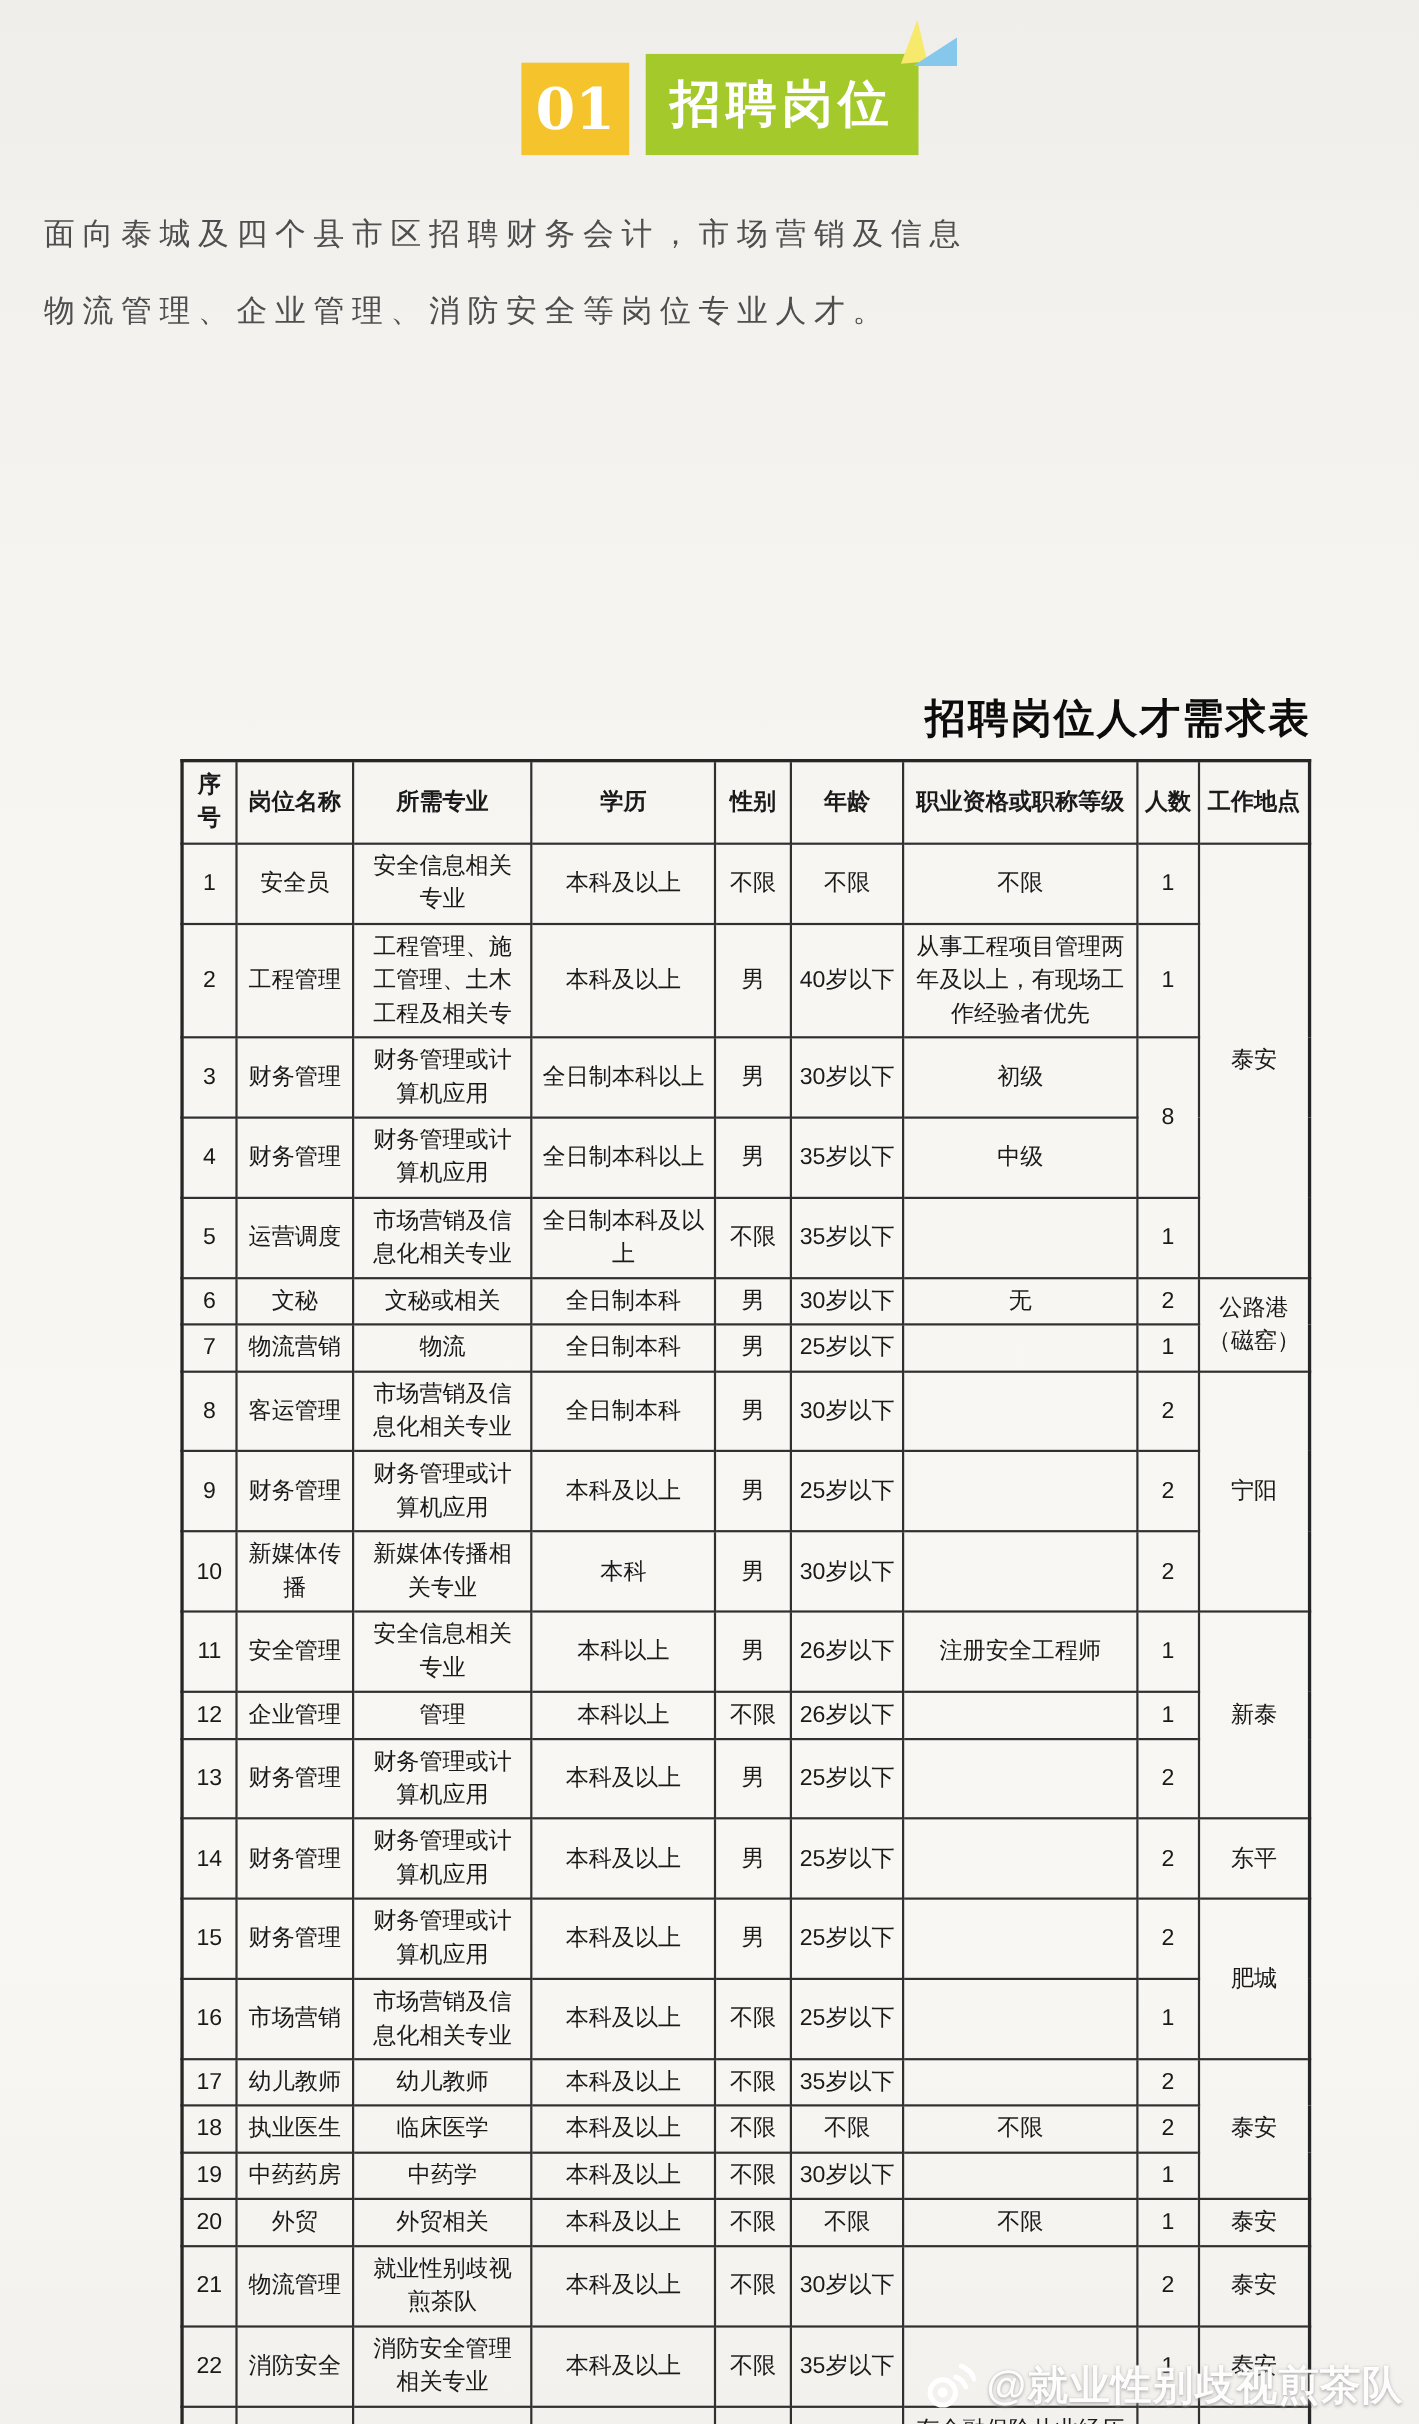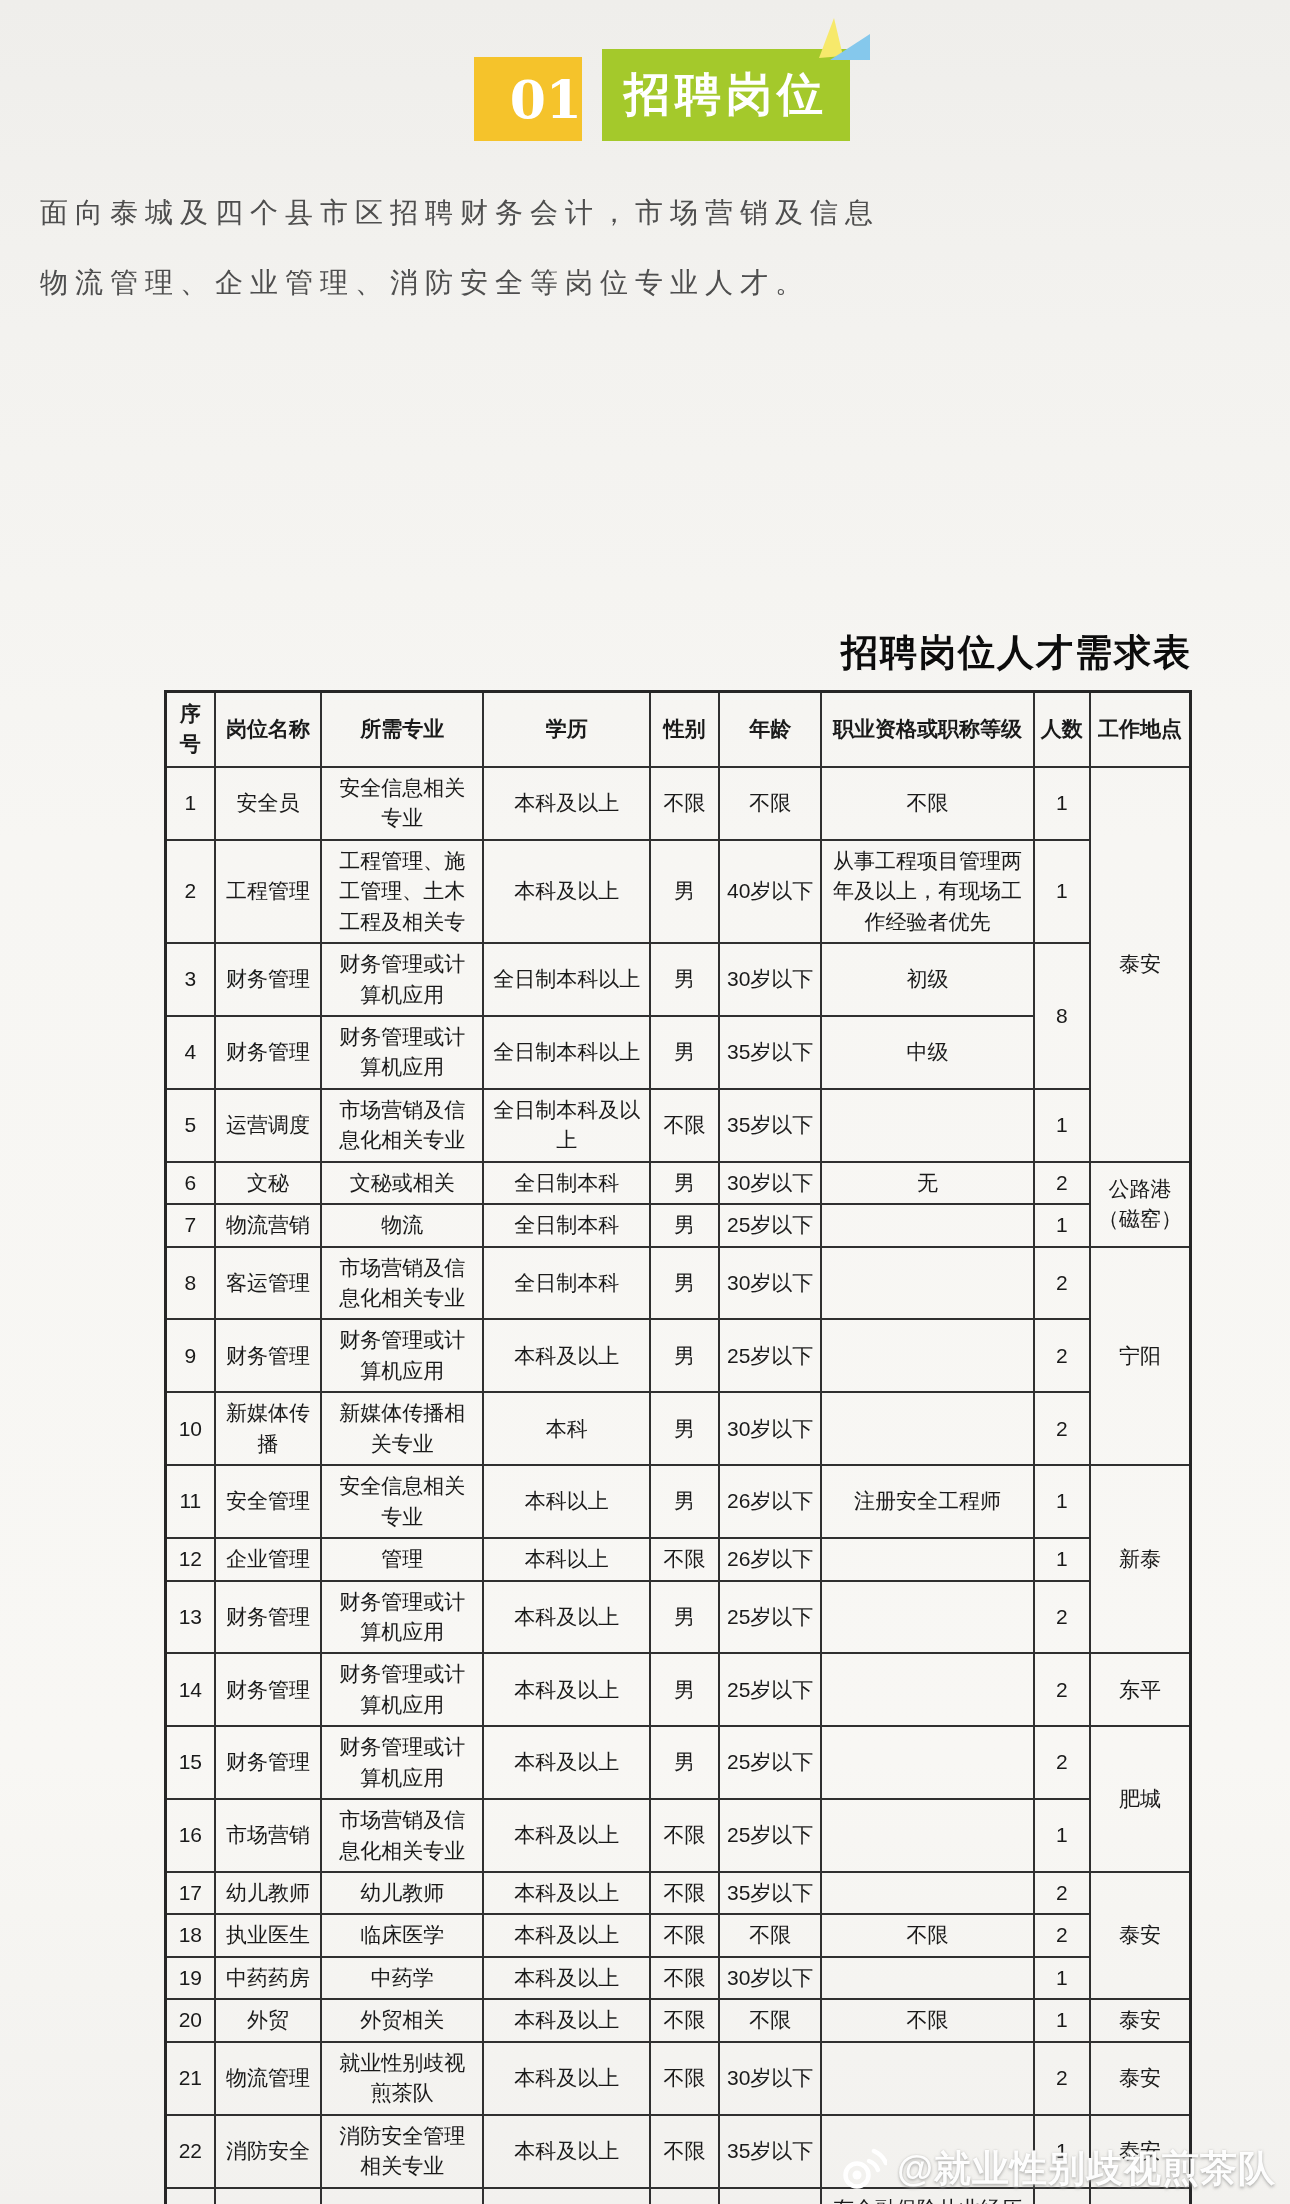--- a/index.html
+++ b/index.html
@@ -3,26 +3,26 @@
 <meta charset="utf-8">
 <style>
   html,body{margin:0;padding:0;}
   body{
     width:1290px;height:2204px;position:relative;overflow:hidden;
     background:linear-gradient(180deg,#efeeeb 0%,#f3f2ef 15%,#f7f6f3 38%,#f8f7f4 80%,#f2f1ee 100%);
     font-family:"Liberation Sans",sans-serif;
   }
   
   .badge-num{
-    position:absolute;left:474px;top:57px;width:108px;height:84px;
-    display:flex;align-items:center;justify-content:flex-end;
+    position:absolute;left:474px;top:57px;width:98px;height:84px;
+    display:flex;align-items:center;justify-content:center;
     color:#ffffff;font-size:52px;font-weight:bold;font-family:"DejaVu Serif",serif;
   }
   .badge-title{
-    position:absolute;left:602px;top:49px;width:248px;height:92px;
+    position:absolute;left:587px;top:49px;width:248px;height:92px;
     display:flex;align-items:center;justify-content:center;
     color:#ffffff;font-size:46px;font-weight:bold;letter-spacing:5px;
   }
   .badge-deco{position:absolute;left:810px;top:14px;width:62px;height:46px;}
   
   .intro{position:absolute;left:40px;top:178px;width:1230px;}
   .intro-line{
     font-size:28px;color:#4e4e4e;letter-spacing:7px;line-height:70px;white-space:nowrap;
   }
   

